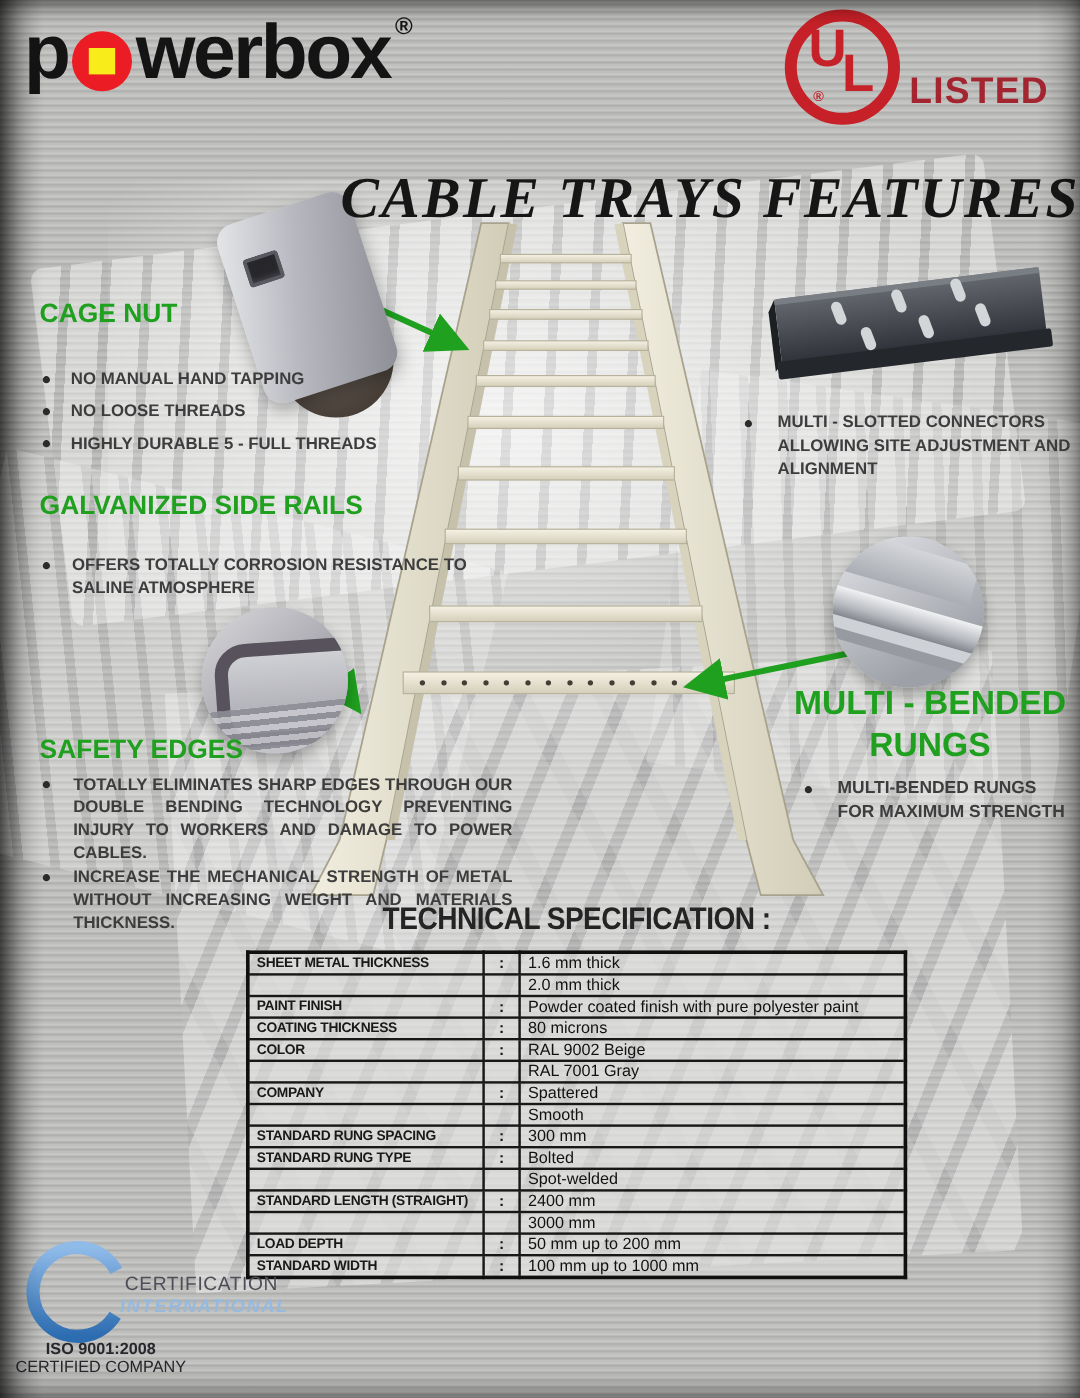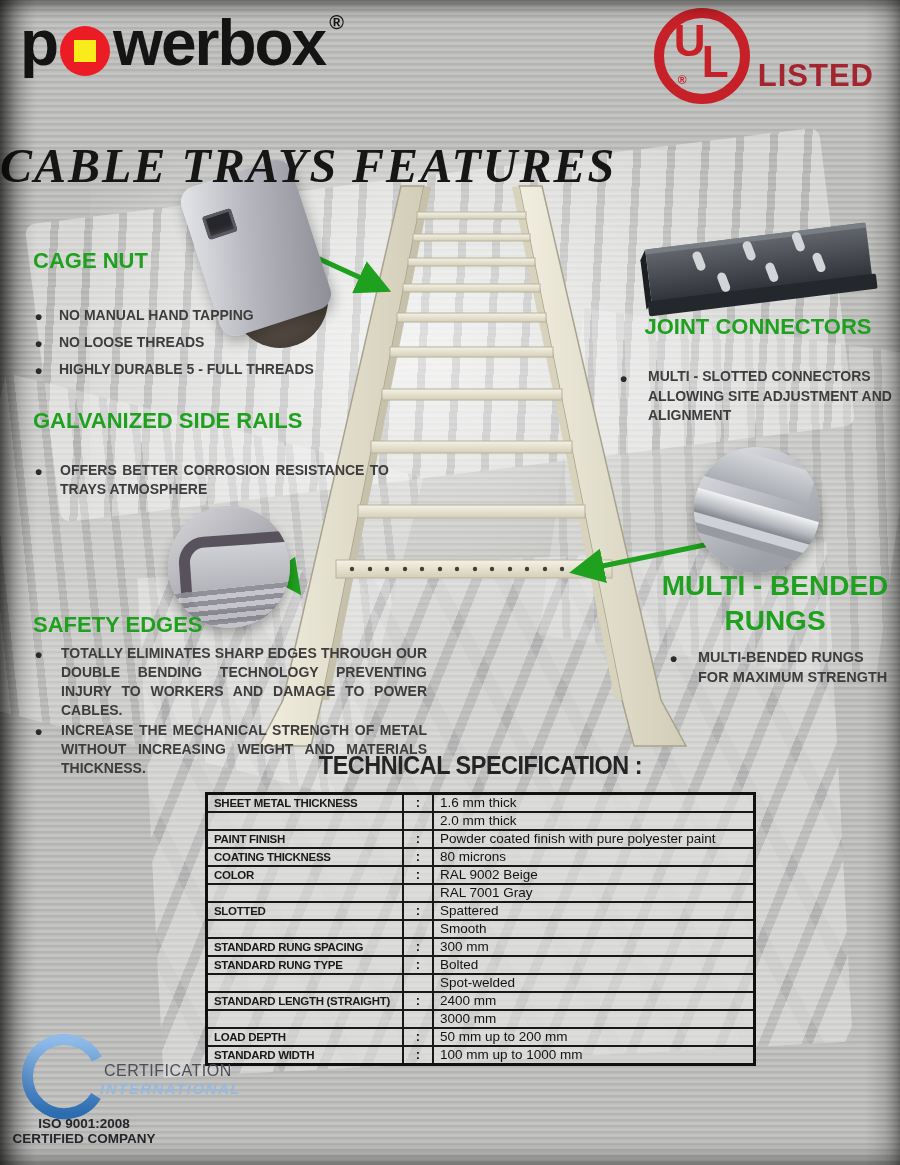--- a/index.html
+++ b/index.html
@@ -36,21 +36,21 @@
   .brand-o{width:50px;height:50px;border-radius:50%;background:#ec1c24;display:flex;
     align-items:center;justify-content:center;margin:16px 3px 0 3px;}
   .brand-sq{width:22px;height:22px;background:#f8ec1a;}
   .brand-reg{font-size:20px;letter-spacing:0;align-self:flex-start;margin:2px 0 0 4px;}
   .ul{position:absolute;right:26px;top:8px;z-index:6;display:flex;align-items:flex-end;}
   .ul-circle{position:relative;width:76px;height:76px;border:10px solid #c62128;border-radius:50%;}
   .ul-u{position:absolute;left:10px;top:1px;font-weight:bold;font-size:44px;line-height:1;color:#c62128;}
   .ul-l{position:absolute;left:38px;top:22px;font-weight:bold;font-size:44px;line-height:1;color:#c62128;}
   .ul-r{position:absolute;left:14px;top:55px;font-weight:bold;font-size:12px;color:#c62128;}
   .ul-listed{font-weight:bold;font-size:31px;color:#a32530;letter-spacing:1px;margin:0 0 10px 8px;}
-  .title{position:absolute;left:0;right:12px;top:106px;z-index:6;text-align:left;
+  .title{position:absolute;left:0;right:0;top:106px;z-index:6;text-align:right;
     font-family:"Liberation Serif",serif;font-style:italic;font-weight:bold;
     font-size:48px;letter-spacing:2px;color:#161616;}
   
   .feat{position:absolute;z-index:5;}
   .feat-h{font-weight:bold;font-size:22px;line-height:1.15;color:#1fa01f;margin:0;}
   .feat-list{list-style:none;margin:0;padding:0;}
   .feat-list li{position:relative;font-weight:bold;font-size:14px;line-height:1.34;color:#3d3d3d;}
   .feat-list li::before{content:"\2022";position:absolute;left:2px;top:-3px;font-size:21px;color:#2b2b2b;}
   #feat-cage{left:33px;top:248px;width:330px;}
   #feat-cage .feat-list{margin-top:33px;}
@@ -112,21 +112,21 @@
   td.sv{font-size:13.5px;color:#121212;border-left:none;padding-left:10px;}
   
   .cert{position:absolute;left:16px;top:1032px;width:210px;height:130px;z-index:6;}
   .cert-t1{position:absolute;left:88px;top:30px;font-weight:normal;font-size:16px;
     letter-spacing:.5px;color:#4e4e58;}
   .cert-t2{position:absolute;left:84px;top:48px;font-weight:bold;font-style:italic;font-size:15px;
     letter-spacing:1.5px;color:rgba(148,184,224,.95);}
   .cert-iso{position:absolute;left:-2px;top:84px;width:140px;text-align:center;
     font-weight:bold;font-size:13.5px;color:#26262c;}
   .cert-co{position:absolute;left:-12px;top:99px;width:160px;text-align:center;
-    font-weight:bold;font-size:13.5px;color:#26262c;}
+    font-weight:normal;font-size:13.5px;color:#26262c;}
 </style>
 </head>
 <body>
 
 <div class="page">
 
   <div class="bgshape bg-glow"></div>
   <div class="bgshape bg1"></div>
   <div class="bgshape bg2"></div>
   <div class="bgshape bg3"></div>
@@ -236,34 +236,33 @@
     <ul class="feat-list">
       <li>NO MANUAL HAND TAPPING</li>
       <li>NO LOOSE THREADS</li>
       <li>HIGHLY DURABLE 5 - FULL THREADS</li>
     </ul>
   </div>
 
   <div class="feat" id="feat-galv">
     <h2 class="feat-h">GALVANIZED SIDE RAILS</h2>
     <ul class="feat-list">
-      <li>OFFERS BETTER CORROSION RESISTANCE TO TRAYS ATMOSPHERE</li>
+      <li>OFFERS TOTALLY CORROSION RESISTANCE TO SALINE ATMOSPHERE</li>
     </ul>
   </div>
 
   <div class="feat" id="feat-safety">
     <h2 class="feat-h">SAFETY EDGES</h2>
     <ul class="feat-list">
       <li>TOTALLY ELIMINATES SHARP EDGES THROUGH OUR DOUBLE BENDING TECHNOLOGY PREVENTING INJURY TO WORKERS AND DAMAGE TO POWER CABLES.</li>
       <li>INCREASE THE MECHANICAL STRENGTH OF METAL WITHOUT INCREASING WEIGHT AND MATERIALS THICKNESS.</li>
     </ul>
   </div>
 
   <div class="feat" id="feat-joint">
-    <h2 class="feat-h">JOINT CONNECTORS</h2>
     <ul class="feat-list">
       <li>MULTI - SLOTTED CONNECTORS ALLOWING SITE ADJUSTMENT AND ALIGNMENT</li>
     </ul>
   </div>
 
   <div class="feat" id="feat-mb">
     <h2 class="feat-h">MULTI - BENDED RUNGS</h2>
     <ul class="feat-list">
       <li>MULTI-BENDED RUNGS FOR MAXIMUM STRENGTH</li>
     </ul>
@@ -296,21 +295,21 @@
           <td class="sl">COLOR</td>
           <td class="sc">:</td>
           <td class="sv">RAL 9002 Beige</td>
         </tr>
       <tr>
           <td class="sl"></td>
           <td class="sc"></td>
           <td class="sv">RAL 7001 Gray</td>
         </tr>
       <tr>
-          <td class="sl">SLOTTED</td>
+          <td class="sl">COMPANY</td>
           <td class="sc">:</td>
           <td class="sv">Spattered</td>
         </tr>
       <tr>
           <td class="sl"></td>
           <td class="sc"></td>
           <td class="sv">Smooth</td>
         </tr>
       <tr>
           <td class="sl">STANDARD RUNG SPACING</td>

